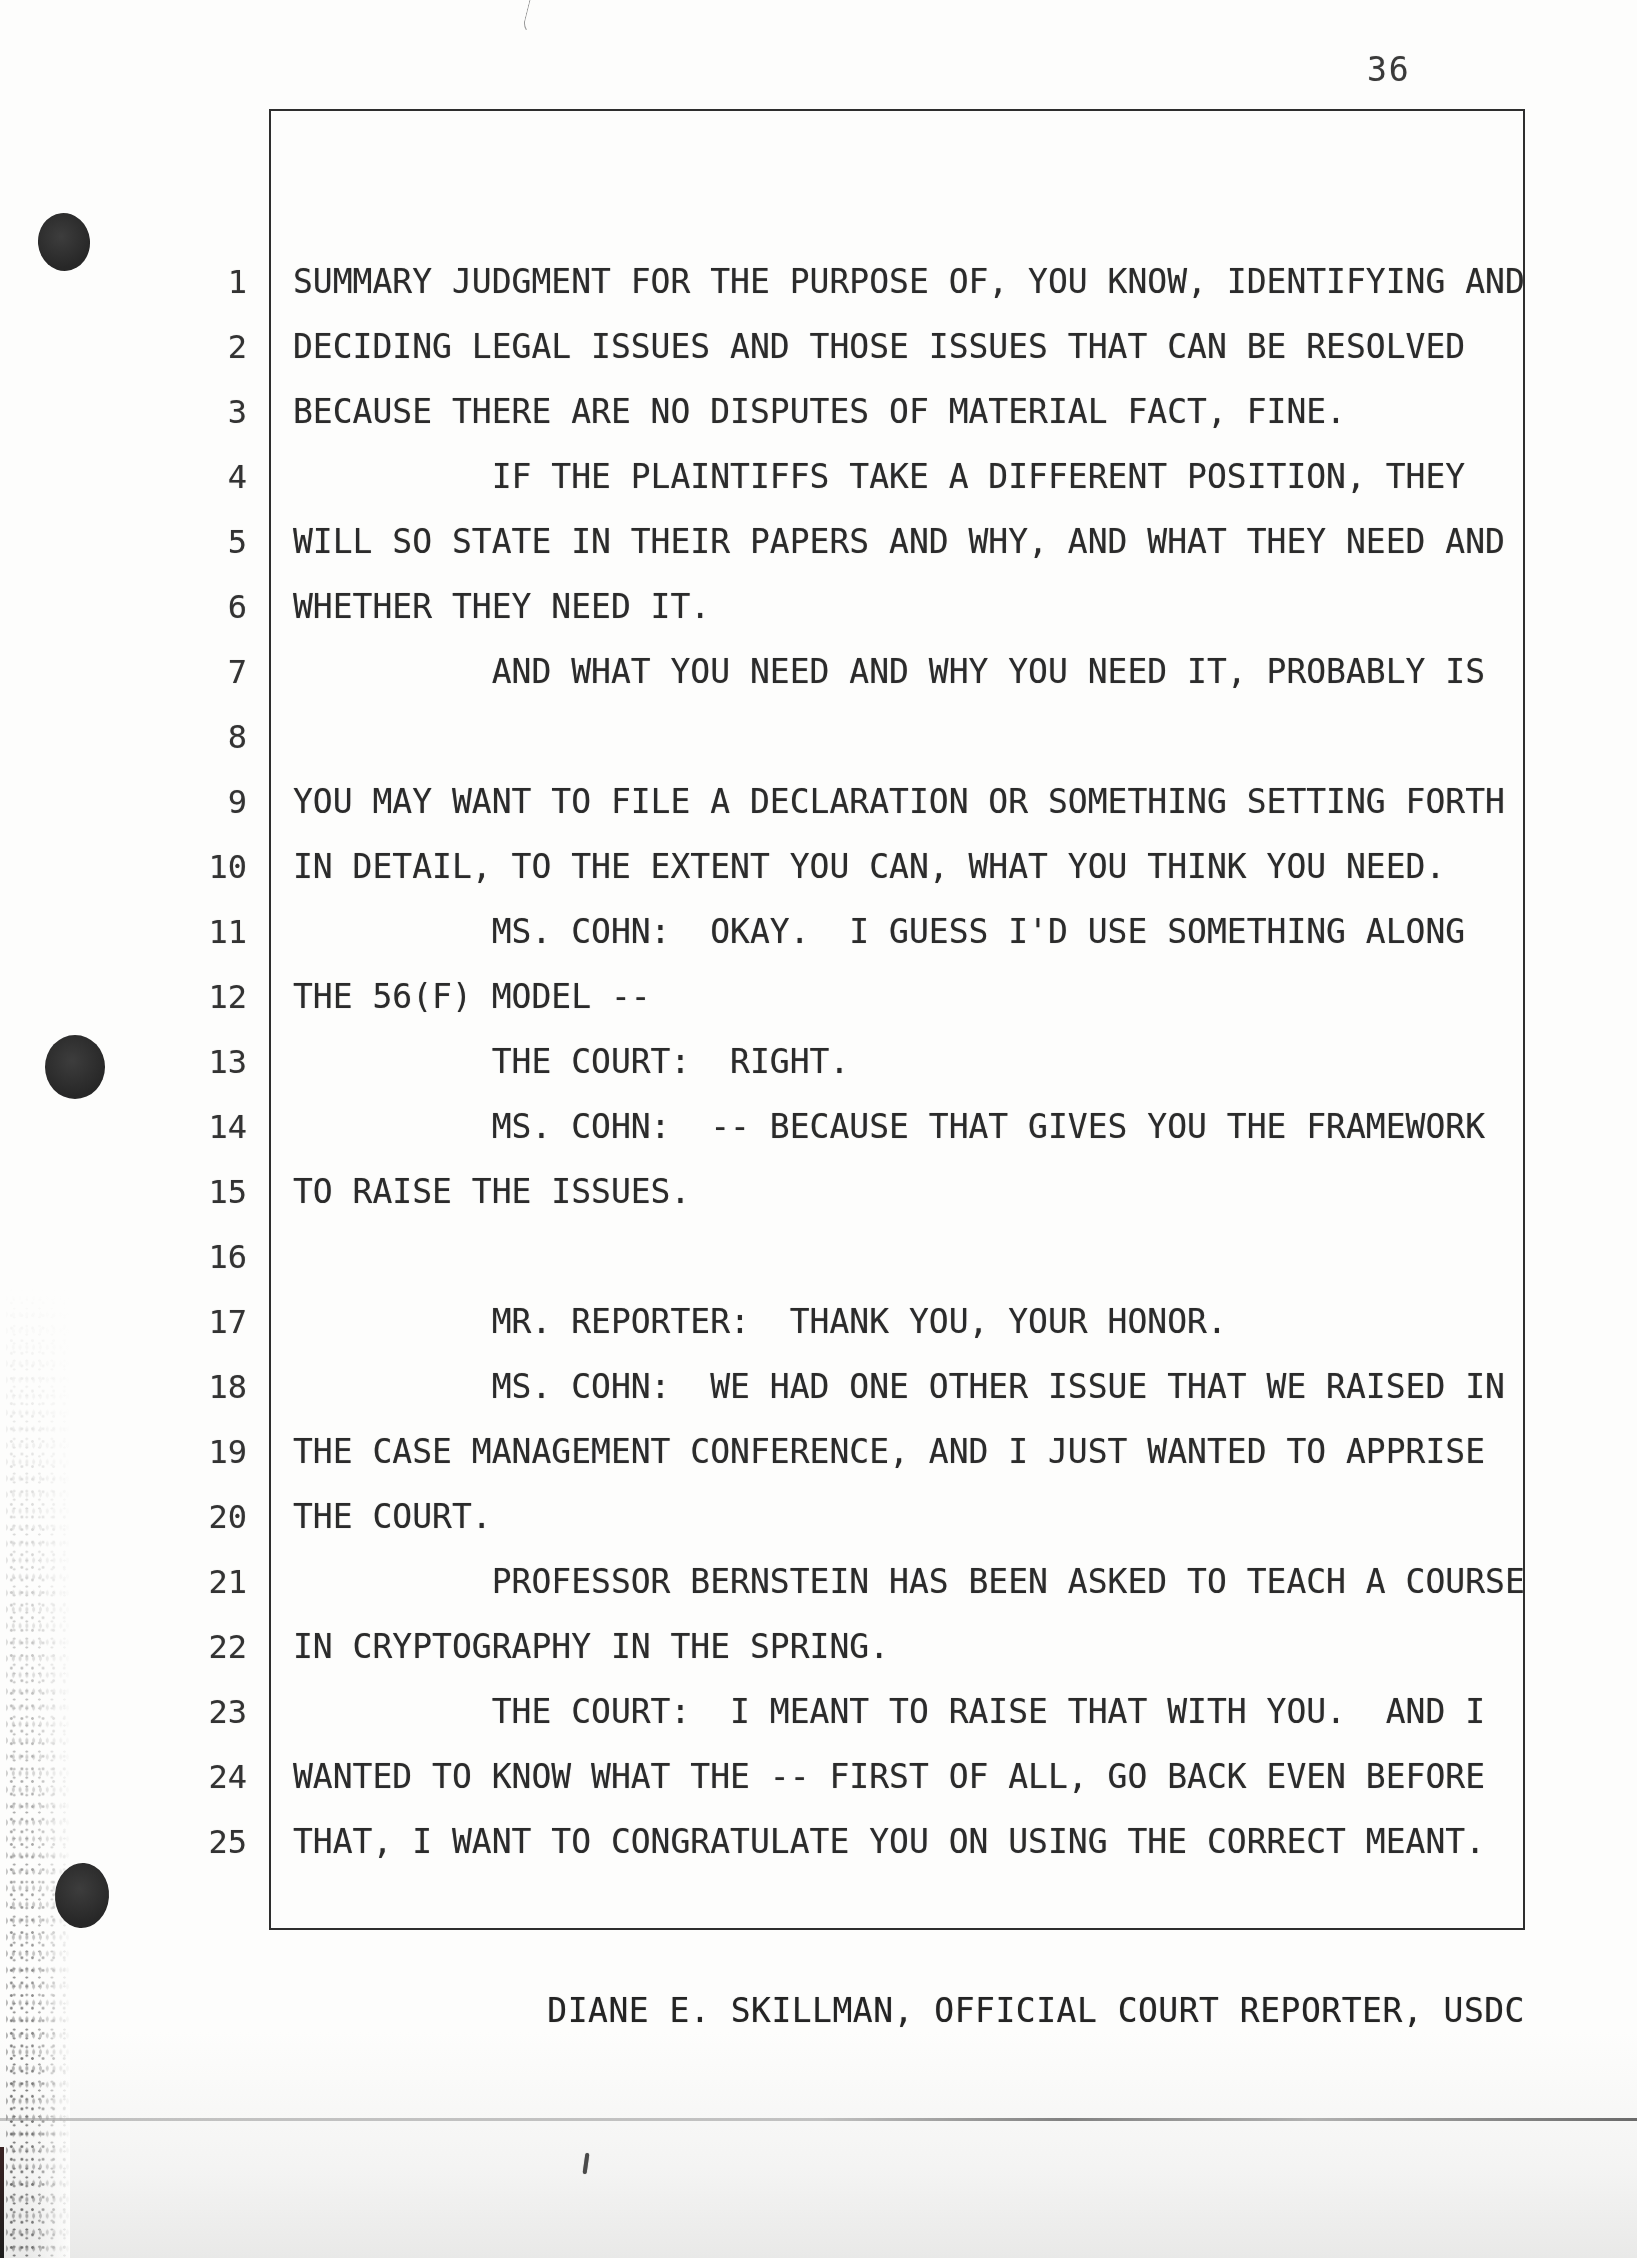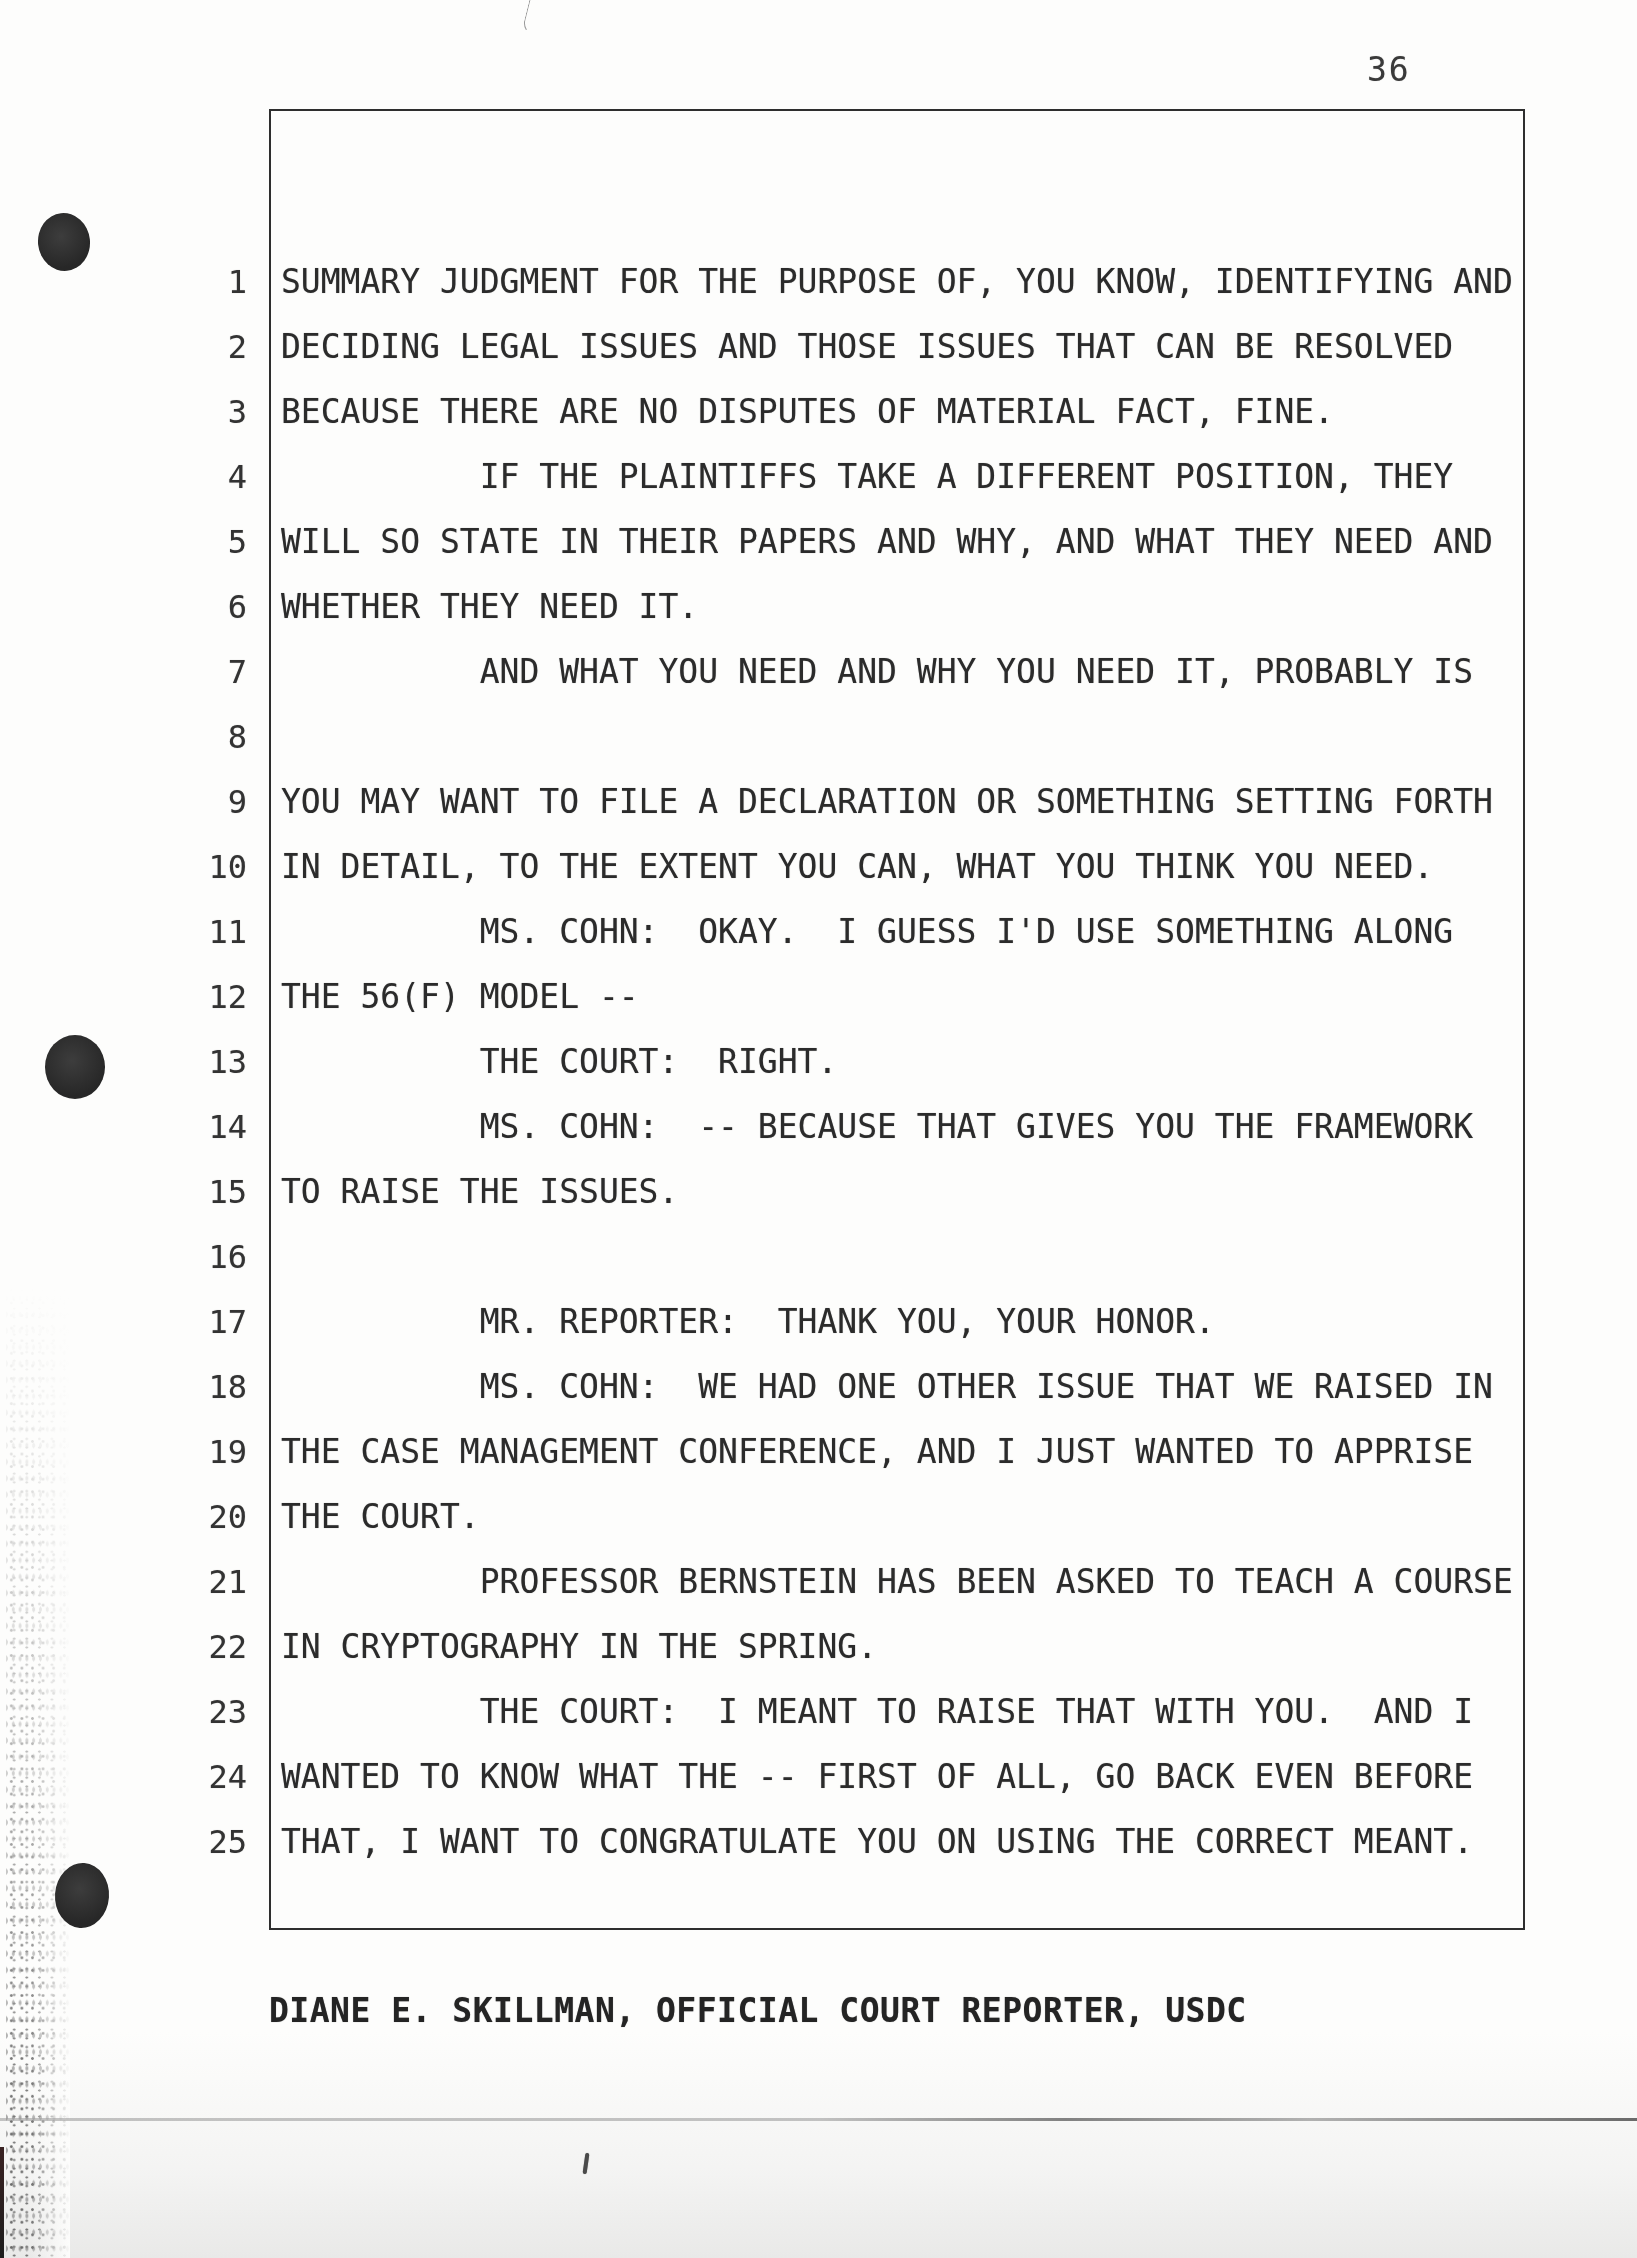--- a/index.html
+++ b/index.html
@@ -28,28 +28,28 @@
   }
   .line{
     display:flex;height:65px;align-items:center;
   }
   .line-num{
     width:64px;text-align:right;flex:0 0 64px;
     font-size:32px;color:#333;
     text-shadow:0 0 1px rgba(0,0,0,.3);
   }
   .line-text{
-    margin-left:34px;white-space:pre;
+    margin-left:46px;white-space:pre;
     font-size:33px;color:#2b2b2b;
     text-shadow:0 0 1px rgba(0,0,0,.35);
   }
 
   .footer-line{
     position:absolute;left:269px;top:1991px;width:1256px;
-    text-align:left;font-size:33px;font-weight:bold;color:#242424;
+    text-align:right;font-size:33px;font-weight:normal;color:#242424;
     letter-spacing:0.5px;white-space:pre;
     text-shadow:0 0 1px rgba(0,0,0,.4);
   }
 
   .hole{
     position:absolute;border-radius:50%;
     background:radial-gradient(circle at 45% 40%, #3d3d3d 0%, #272727 70%);
   }
   .hole-1{left:38px;top:213px;width:52px;height:58px;transform:rotate(-6deg);}
   .hole-2{left:45px;top:1035px;width:60px;height:64px;}

